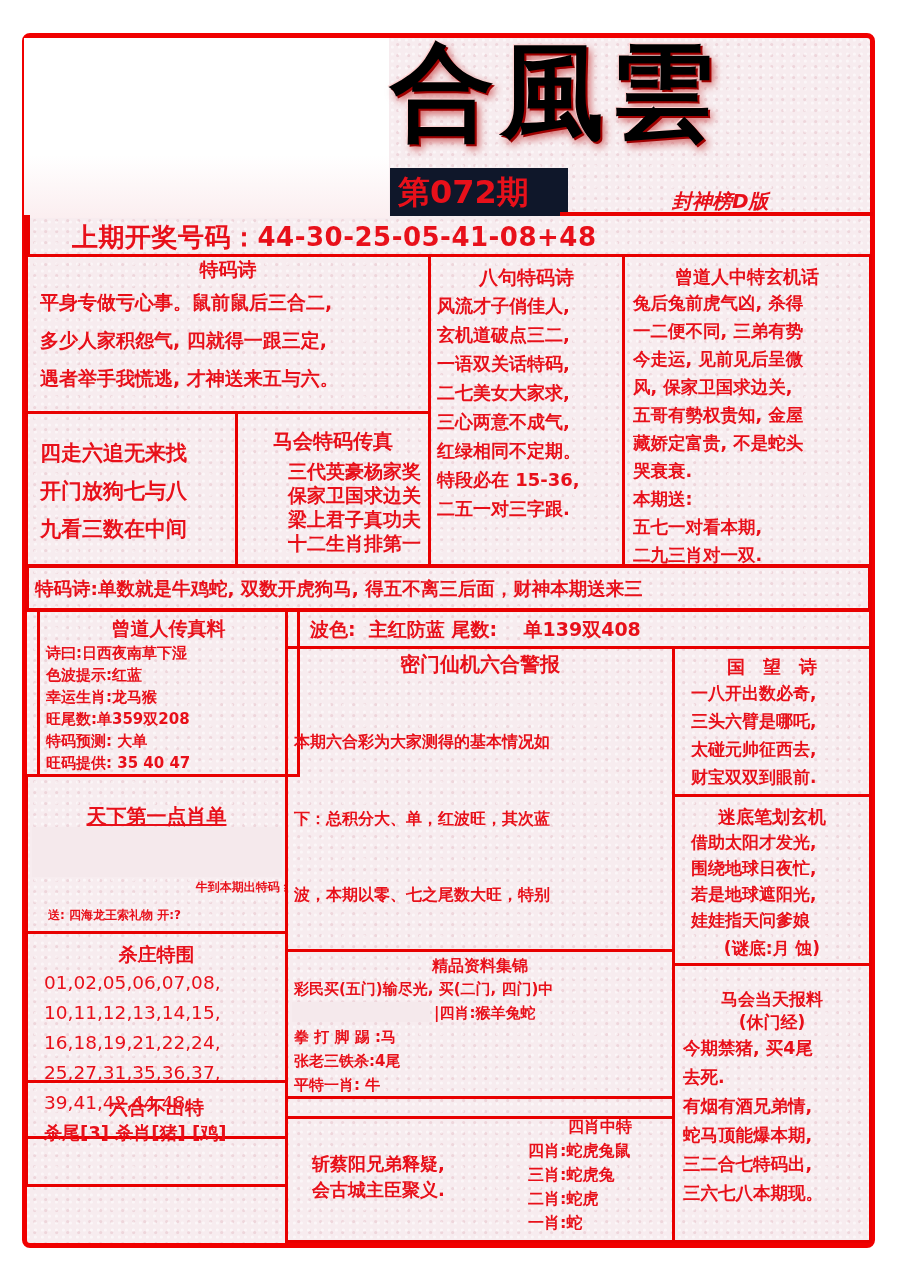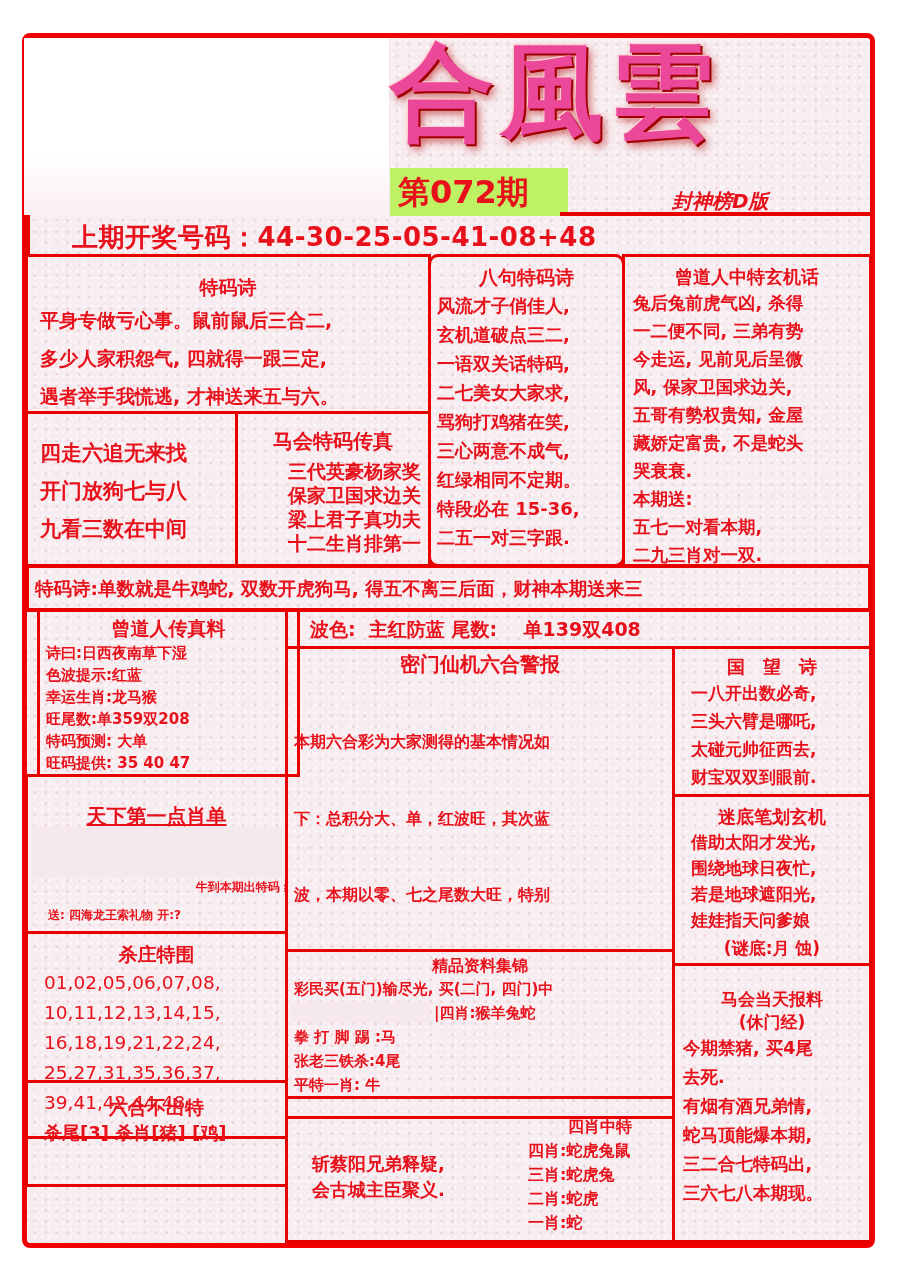--- a/index.html
+++ b/index.html
@@ -9,24 +9,24 @@
            border:5px solid #f00000; border-radius:8px; box-sizing:border-box;
            background-color:#f7ecef;
            background-image:
              radial-gradient(circle at 20% 30%, rgba(255,255,255,0.55) 0 1px, transparent 2px),
              radial-gradient(circle at 70% 60%, rgba(220,170,180,0.35) 0 1px, transparent 2px);
            background-size:7px 7px, 11px 11px; }
   .cell { position:absolute; box-sizing:border-box; border:3px solid #e80000; overflow:hidden; }
   .whitepatch { position:absolute; left:24px; top:38px; width:365px; height:180px;
                 background:linear-gradient(180deg,#ffffff 0%,#fff 65%,#fbeef0 100%); }
   .titlebig { position:absolute; left:390px; top:40px; font-family:"DejaVu Serif", serif;
-              font-size:104px; font-weight:bold; color:#ec4899; letter-spacing:6px;
+              font-size:104px; font-weight:bold; color:#000000; letter-spacing:6px;
               text-shadow:2px 2px 0 #a00000, -1px -1px 0 #ffd0d0, 4px 5px 8px rgba(180,0,0,0.6);
               line-height:1; }
-  .issue { position:absolute; left:390px; top:168px; width:170px; height:48px; background:#bef264;
+  .issue { position:absolute; left:390px; top:168px; width:170px; height:48px; background:#0f172a;
            font-size:32px; font-weight:bold; color:#e8101a; padding-left:8px; line-height:48px; }
   .edition { position:absolute; left:672px; top:188px; font-size:20px; font-weight:bold;
              font-style:italic; color:#e8101a; }
   .hline { position:absolute; background:#e80000; }
   .prevnum { position:absolute; left:72px; top:220px; font-size:26px; font-weight:bold; color:#e8101a; letter-spacing:0.5px; }
   .ttl { text-align:center; font-weight:bold; }
   .txt { font-weight:bold; }
   .blank { position:absolute; background:#f5e9ec; }
 </style>
 </head>
@@ -38,21 +38,21 @@
 <div class="titlebig">合風雲</div>
 <div class="issue">第072期</div>
 <div class="edition">封神榜D版</div>
 <div class="hline" style="left:560px;top:212px;width:313px;height:4px;"></div>
 <div class="hline" style="left:24px;top:215px;width:6px;height:40px;"></div>
 <div class="prevnum">
   <span>上期开奖号码：</span><span>44-30-25-05-41-08+48</span>
 </div>
 
 <div class="cell" style="left:25px;top:254px;width:406px;height:160px;">
-  <div class="ttl" style="font-size:19px;margin-top:18px;">特码诗</div>
+  <div class="ttl" style="font-size:19px;margin-top:0;">特码诗</div>
   <div class="txt" style="font-size:19px;line-height:38px;padding-left:12px;">
     <div>平身专做亏心事。鼠前鼠后三合二,</div>
     <div>多少人家积怨气, 四就得一跟三定,</div>
     <div>遇者举手我慌逃, 才神送来五与六。</div>
   </div>
 </div>
 <div class="cell" style="left:25px;top:411px;width:213px;height:156px;">
   <div class="txt" style="font-size:21px;line-height:38px;padding:20px 8px 0 12px;">
     <div>四走六追无来找</div>
     <div>开门放狗七与八</div>
@@ -61,28 +61,27 @@
 </div>
 <div class="cell" style="left:235px;top:411px;width:196px;height:156px;">
   <div class="ttl" style="font-size:20px;margin-top:14px;">马会特码传真</div>
   <div class="txt" style="font-size:19px;line-height:24px;padding-left:10px;margin-top:4px;margin-left:40px;">
     <div>三代英豪杨家奖</div>
     <div>保家卫国求边关</div>
     <div>梁上君子真功夫</div>
     <div>十二生肖排第一</div>
   </div>
 </div>
-<div class="cell" style="left:428px;top:254px;width:197px;height:313px;border-radius:10px;">
+<div class="cell" style="left:428px;top:254px;width:197px;height:313px;">
   <div class="ttl" style="font-size:19px;margin-top:8px;">八句特码诗</div>
   <div class="txt" style="font-size:18px;line-height:29px;padding-left:6px;">
     <div>风流才子俏佳人,</div>
     <div>玄机道破点三二,</div>
     <div>一语双关话特码,</div>
     <div>二七美女大家求,</div>
-    <div>骂狗打鸡猪在笑,</div>
     <div>三心两意不成气,</div>
     <div>红绿相同不定期。</div>
     <div>特段必在 15-36,</div>
     <div>二五一对三字跟.</div>
   </div>
 </div>
 <div class="cell" style="left:622px;top:254px;width:250px;height:313px;">
   <div class="ttl" style="font-size:18px;margin-top:8px;">曾道人中特玄机话</div>
   <div class="txt" style="font-size:17.5px;line-height:28px;padding-left:8px;">
     <div>兔后兔前虎气凶, 杀得</div>

